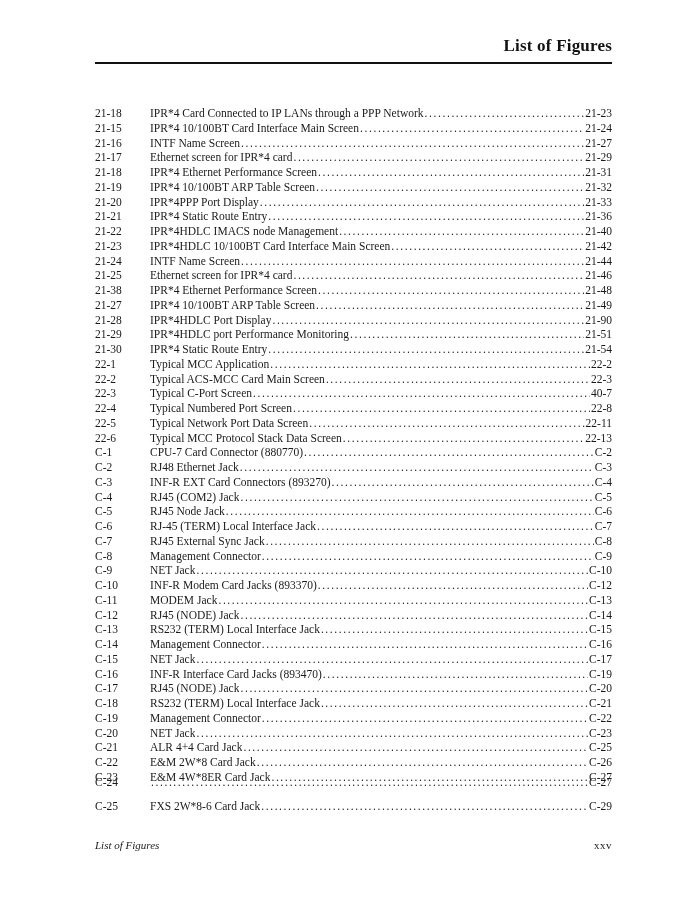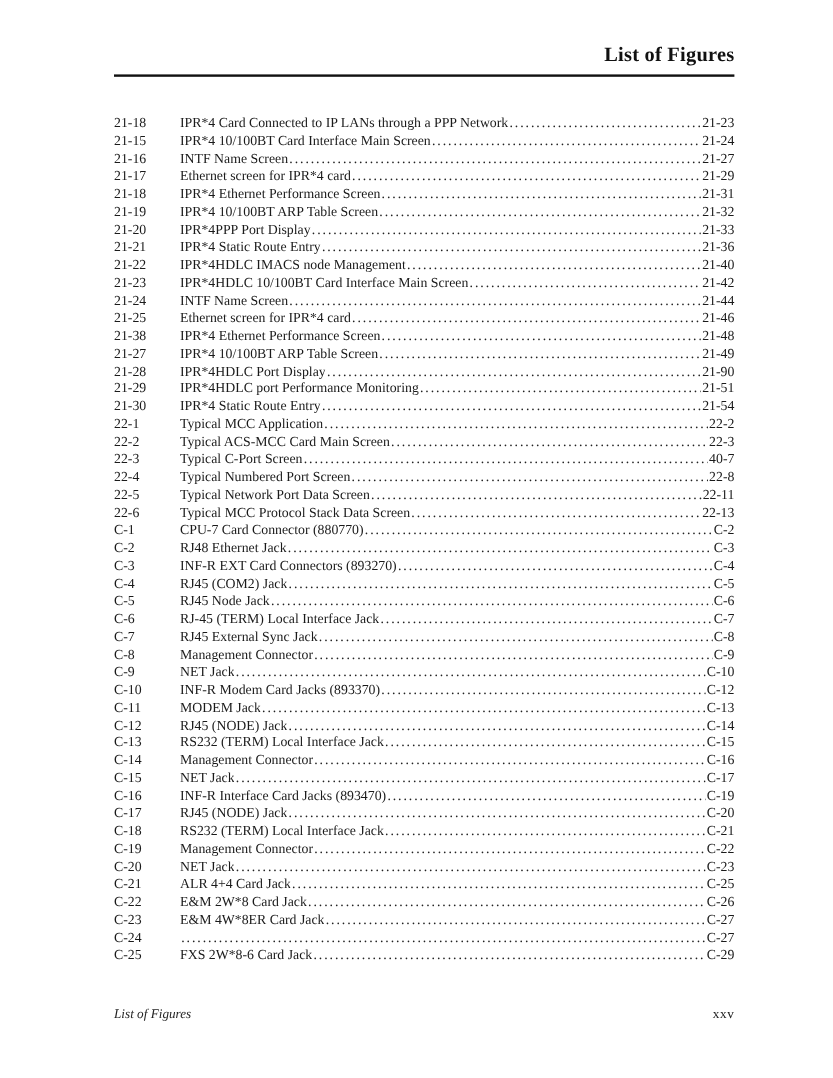--- a/index.html
+++ b/index.html
@@ -47,20 +47,21 @@
   }
   .num {
     flex: 0 0 55px;
     color: #1a1a1a;
   }
   .title {
     flex: 0 0 auto;
     max-width: 400px;
     overflow: hidden;
     color: #1a1a1a;
+    margin-top: 10px;
   }
   .dots {
     flex: 1 1 auto;
     overflow: hidden;
     margin: 0 1px;
     color: #222;
   }
   .dots::after {
     content: "....................................................................................................................................................................................";
     letter-spacing: 1.6px;

